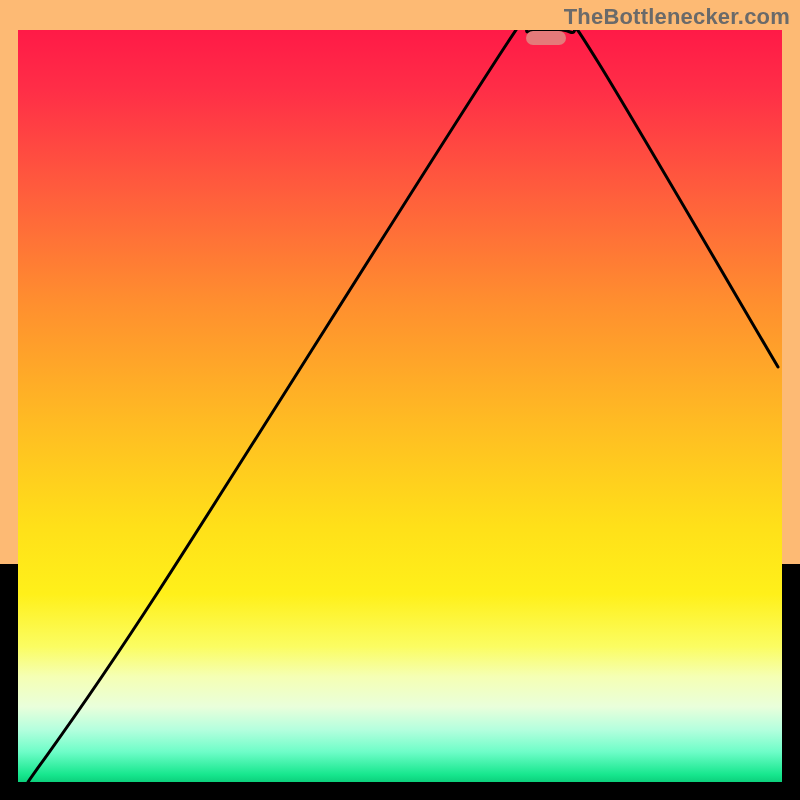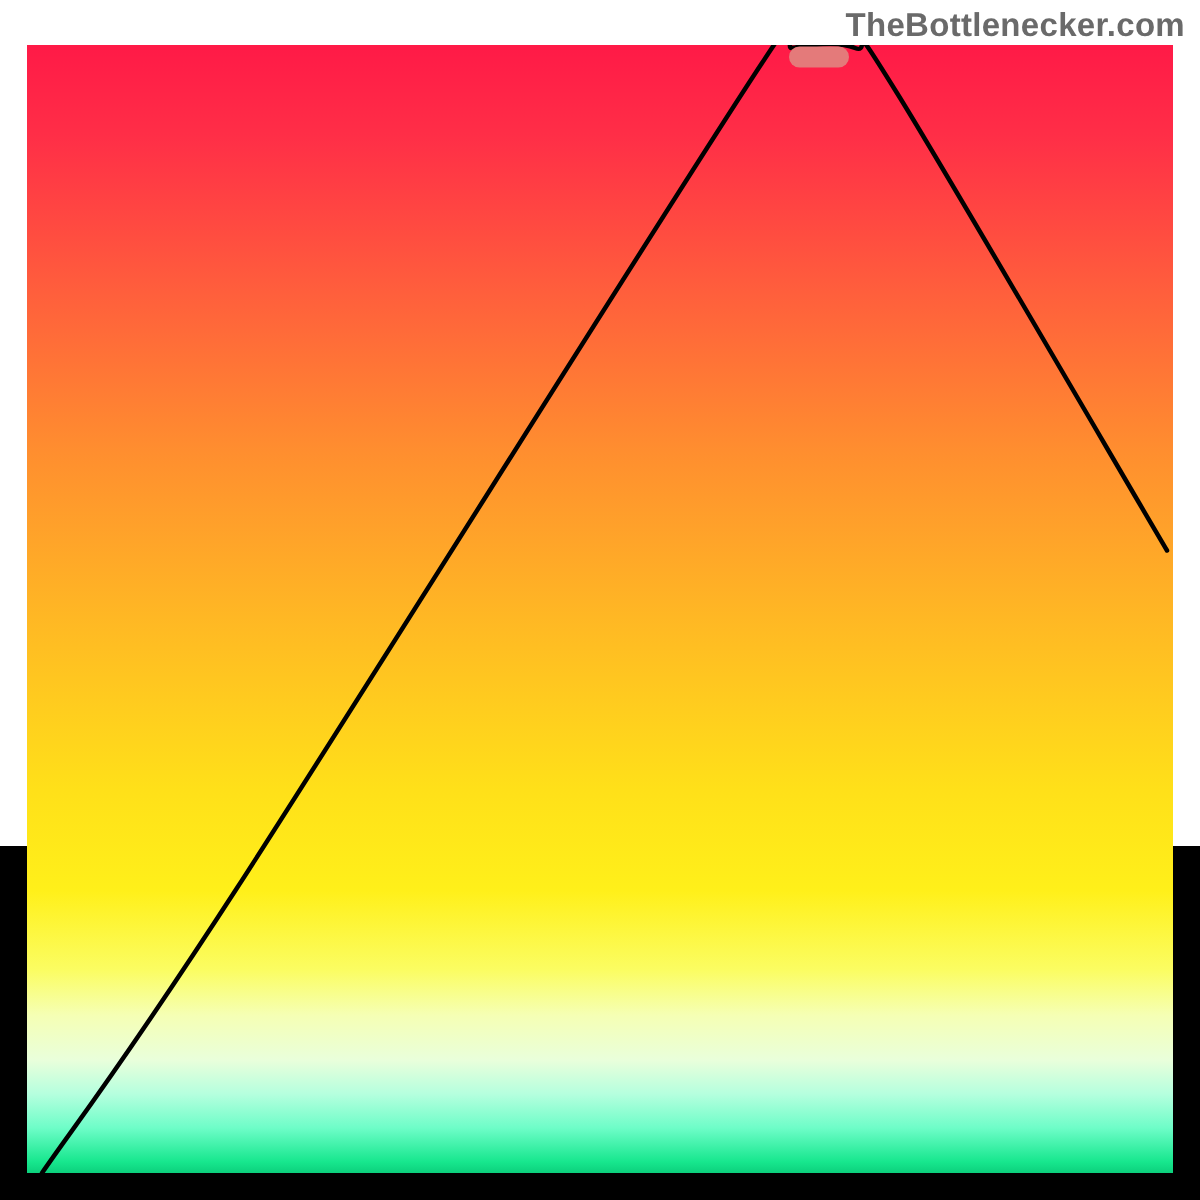--- a/index.html
+++ b/index.html
@@ -7,21 +7,21 @@
     padding: 0;
     width: 800px;
     height: 800px;
     background: #000;
     overflow: hidden;
   }
   .frame {
     position: relative;
     width: 800px;
     height: 564px;
-    background: #ffffff;
+    background: #fdba74;
   }
   .watermark {
     position: absolute;
     top: 4px;
     right: 10px;
     font-family: Arial, Helvetica, sans-serif;
     font-size: 22px;
     font-weight: 600;
     color: #6a6a6a;
     letter-spacing: 0.2px;

